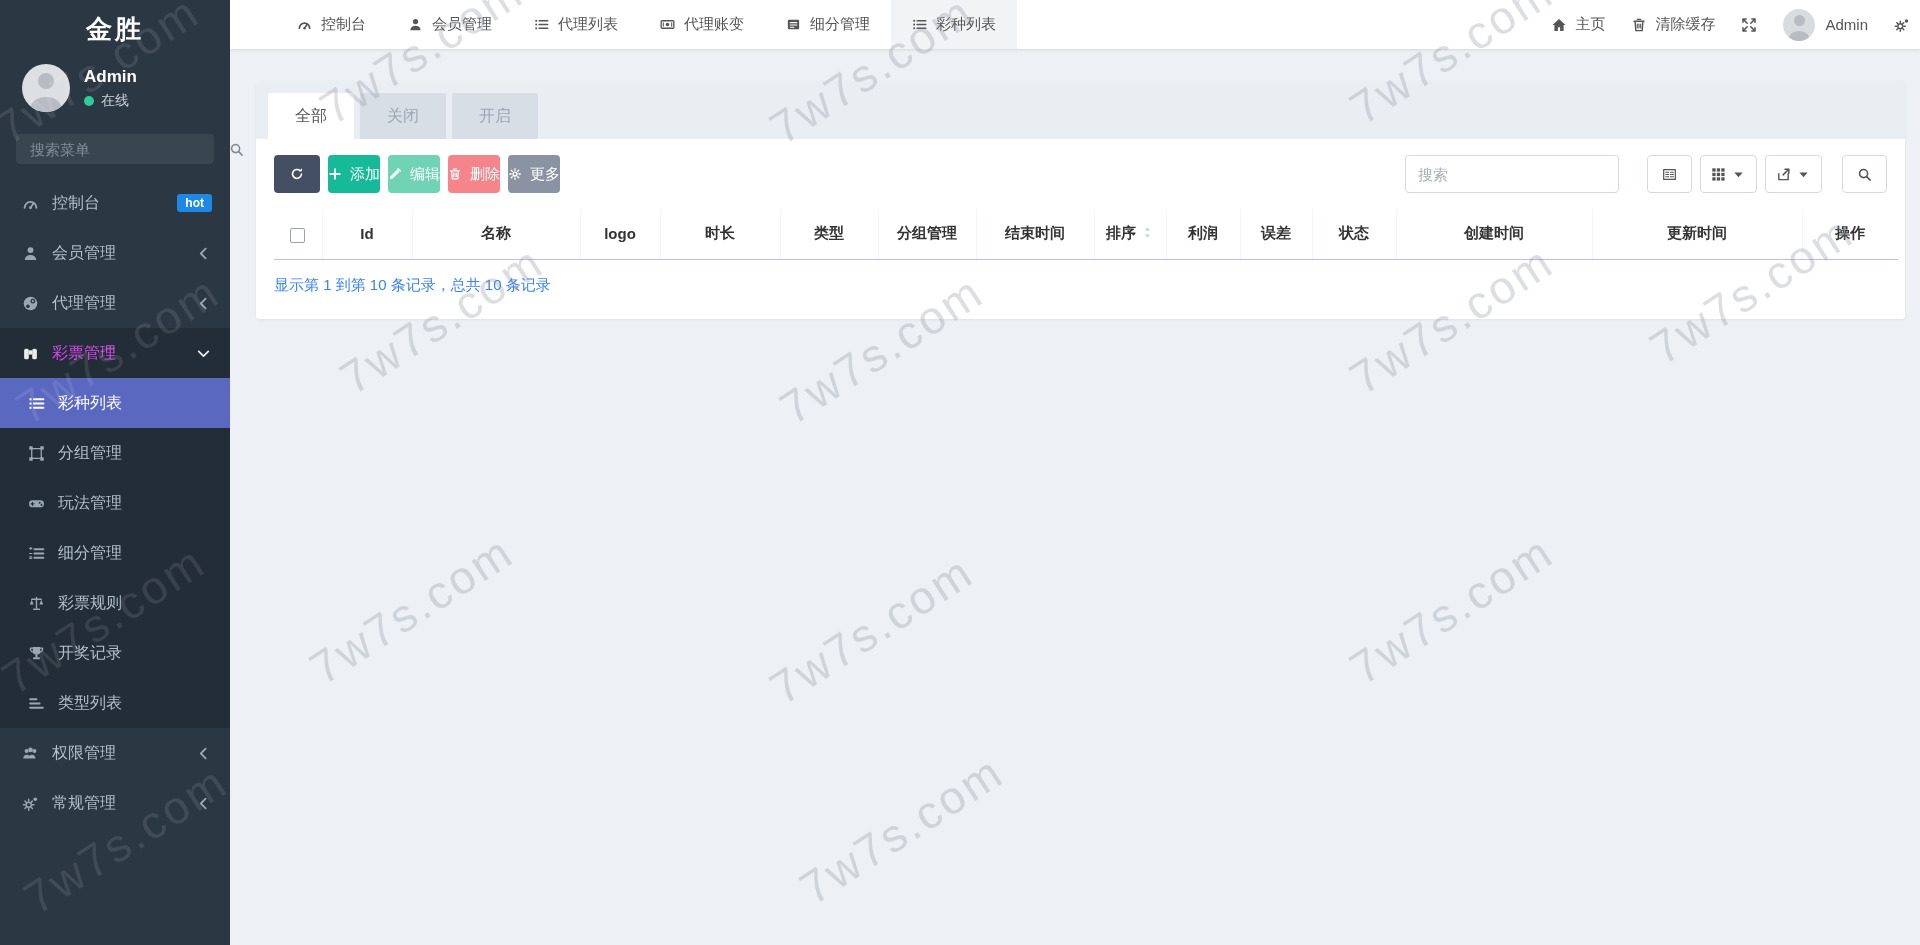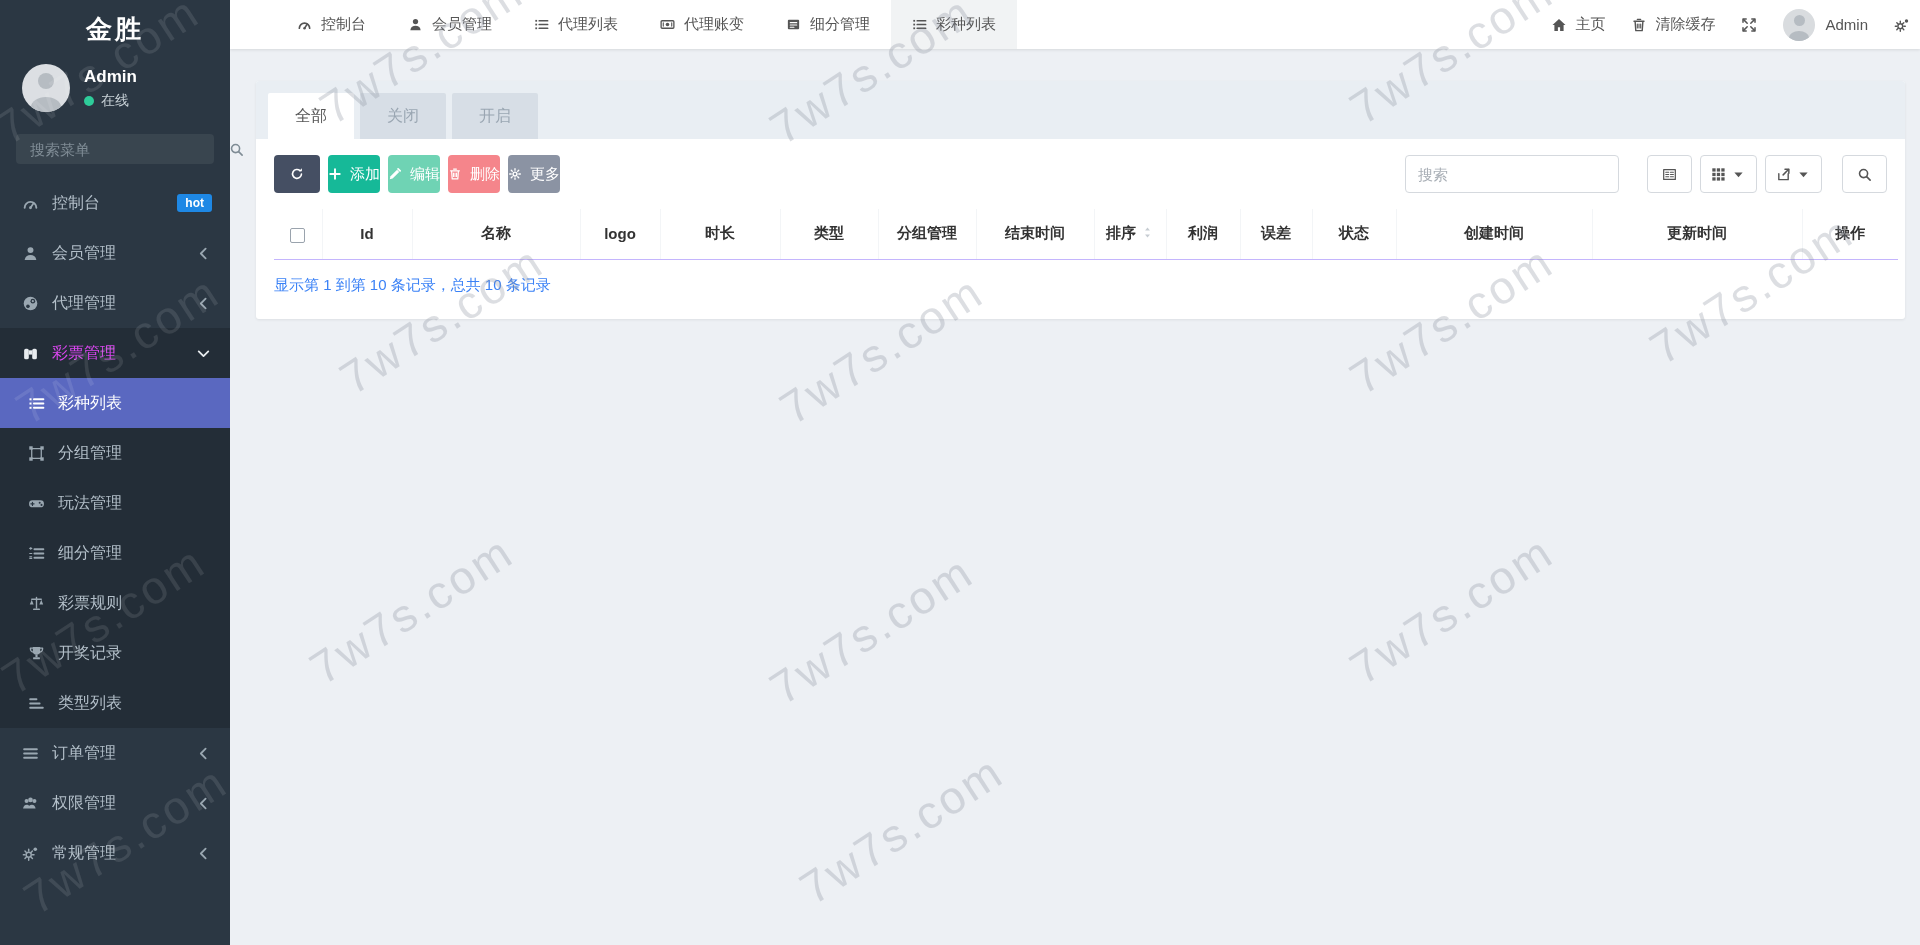--- a/index.html
+++ b/index.html
@@ -252,35 +252,20 @@
             <span class="m-label">开奖记录</span>
           </div>
           <div class="menu-item submenu-item">
             <span class="icon">
               <svg viewBox="0 0 16 16">
                 <path d="M2 4h6M2 8h9M2 12h12" stroke="currentColor" fill="none" stroke-linecap="round" stroke-linejoin="round" stroke-width="1.7"></path>
               </svg>
             </span>
             <span class="m-label">类型列表</span>
           </div>
-        </div>
-        <div class="menu-item">
-          <span class="icon">
-            <svg viewBox="0 0 16 16">
-              <path d="M2 4h12M2 8h12M2 12h12" stroke="currentColor" fill="none" stroke-linecap="round" stroke-linejoin="round" stroke-width="1.8"></path>
-            </svg>
-          </span>
-          <span class="m-label">订单管理</span>
-          <span class="m-right">
-            <span class="icon chev">
-              <svg viewBox="0 0 16 16">
-                <path d="M10 3.5L5.5 8l4.5 4.5" stroke="currentColor" fill="none" stroke-linecap="round" stroke-linejoin="round" stroke-width="1.7"></path>
-              </svg>
-            </span>
-          </span>
         </div>
         <div class="menu-item">
           <span class="icon">
             <svg viewBox="0 0 16 16">
               <circle cx="4.3" cy="5.7" r="1.9" fill="currentColor"></circle>
               <circle cx="11.7" cy="5.7" r="1.9" fill="currentColor"></circle>
               <circle cx="8" cy="4.6" r="2.2" fill="currentColor"></circle>
               <path d="M1 12.8c.3-2.4 1.6-3.7 3.4-3.7 1 0 1.9.4 2.5 1.1.6-.7 1.5-1.1 2.5-1.1 1.8 0 3.1 1.3 3.4 3.7z" fill="currentColor"></path>
             </svg>
           </span>

